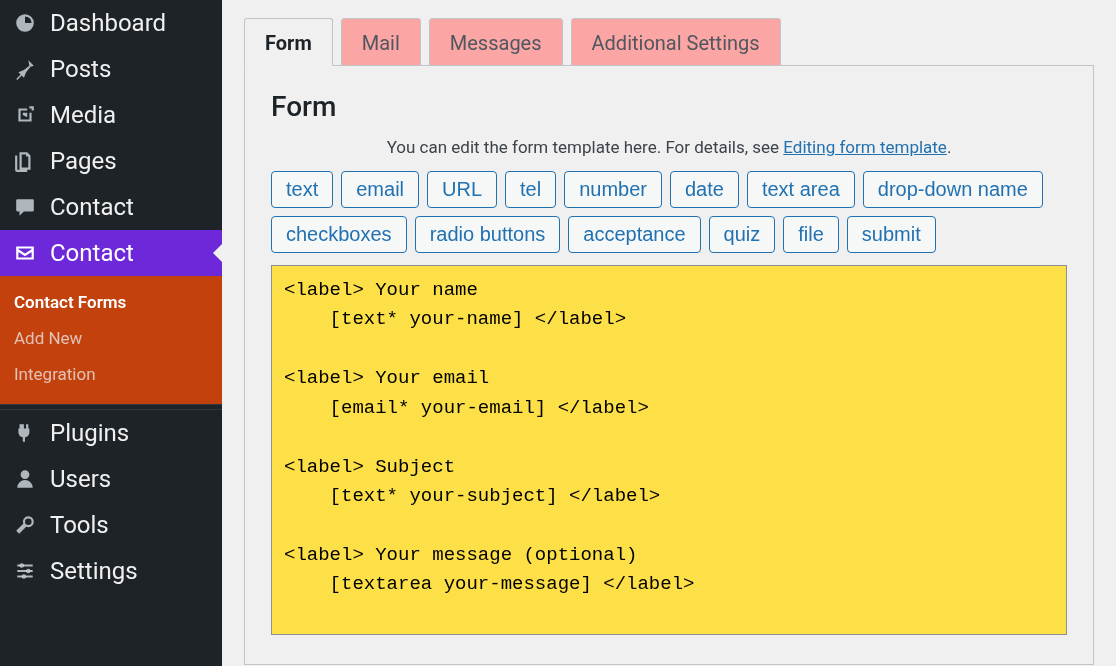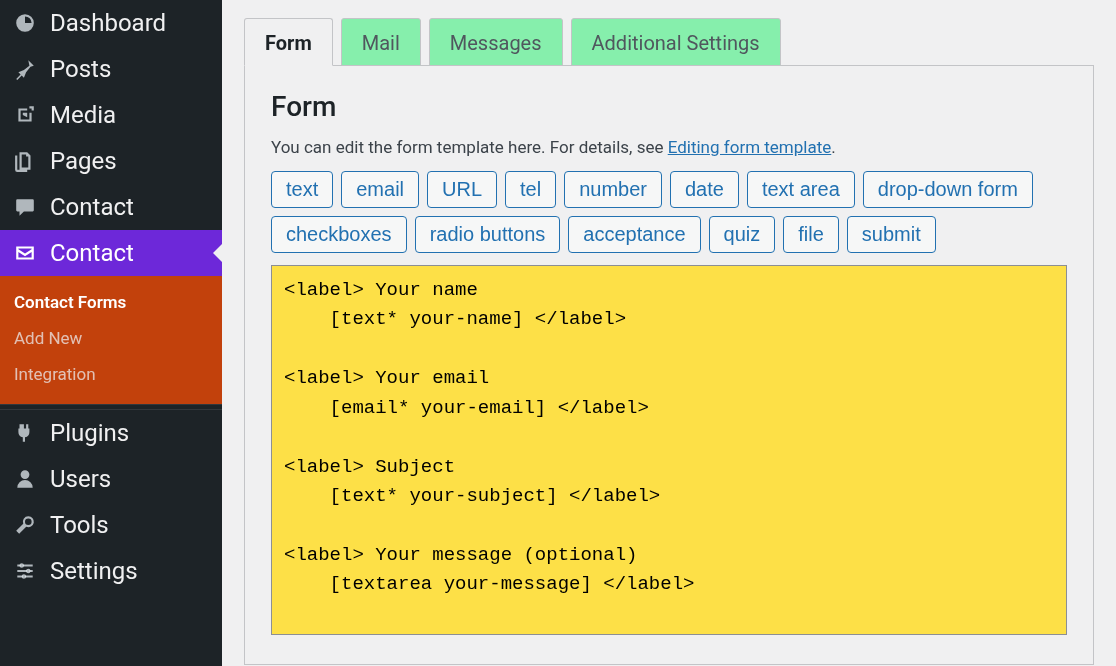--- a/index.html
+++ b/index.html
@@ -84,21 +84,21 @@
   }
   .tabs {
     display: flex;
     gap: 8px;
     margin-bottom: -1px;
     position: relative;
     z-index: 2;
   }
   .tab {
     border: 1px solid #c3c4c7;
-    background: #86efac;
+    background: #fca5a5;
     color: #50575e;
     padding: 12px 20px 10px 20px;
     font-size: 20px;
     border-top-left-radius: 3px;
     border-top-right-radius: 3px;
     cursor: pointer;
   }
   .tab.active {
     background: #f0f0f1;
     border-bottom-color: #f0f0f1;
@@ -113,20 +113,21 @@
   }
   .panel h2 {
     font-size: 28px;
     font-weight: 500;
     margin-bottom: 14px;
   }
   .help {
     font-size: 17px;
     color: #3c434a;
     margin-bottom: 14px;
+    text-align: center;
   }
   .help a {
     color: #2271b1;
     text-decoration: underline;
   }
   .tags {
     display: flex;
     flex-wrap: wrap;
     gap: 8px;
     margin-bottom: 12px;
@@ -282,21 +283,21 @@
     </p>
 
     <div class="tags">
       <button class="tag-btn">text</button>
       <button class="tag-btn">email</button>
       <button class="tag-btn">URL</button>
       <button class="tag-btn">tel</button>
       <button class="tag-btn">number</button>
       <button class="tag-btn">date</button>
       <button class="tag-btn">text area</button>
-      <button class="tag-btn">drop-down form</button>
+      <button class="tag-btn">drop-down name</button>
       <button class="tag-btn">checkboxes</button>
       <button class="tag-btn">radio buttons</button>
       <button class="tag-btn">acceptance</button>
       <button class="tag-btn">quiz</button>
       <button class="tag-btn">file</button>
       <button class="tag-btn">submit</button>
     </div>
 
     <textarea class="code-area" spellcheck="false" style="">&lt;label&gt; Your name
     [text* your-name] &lt;/label&gt;

